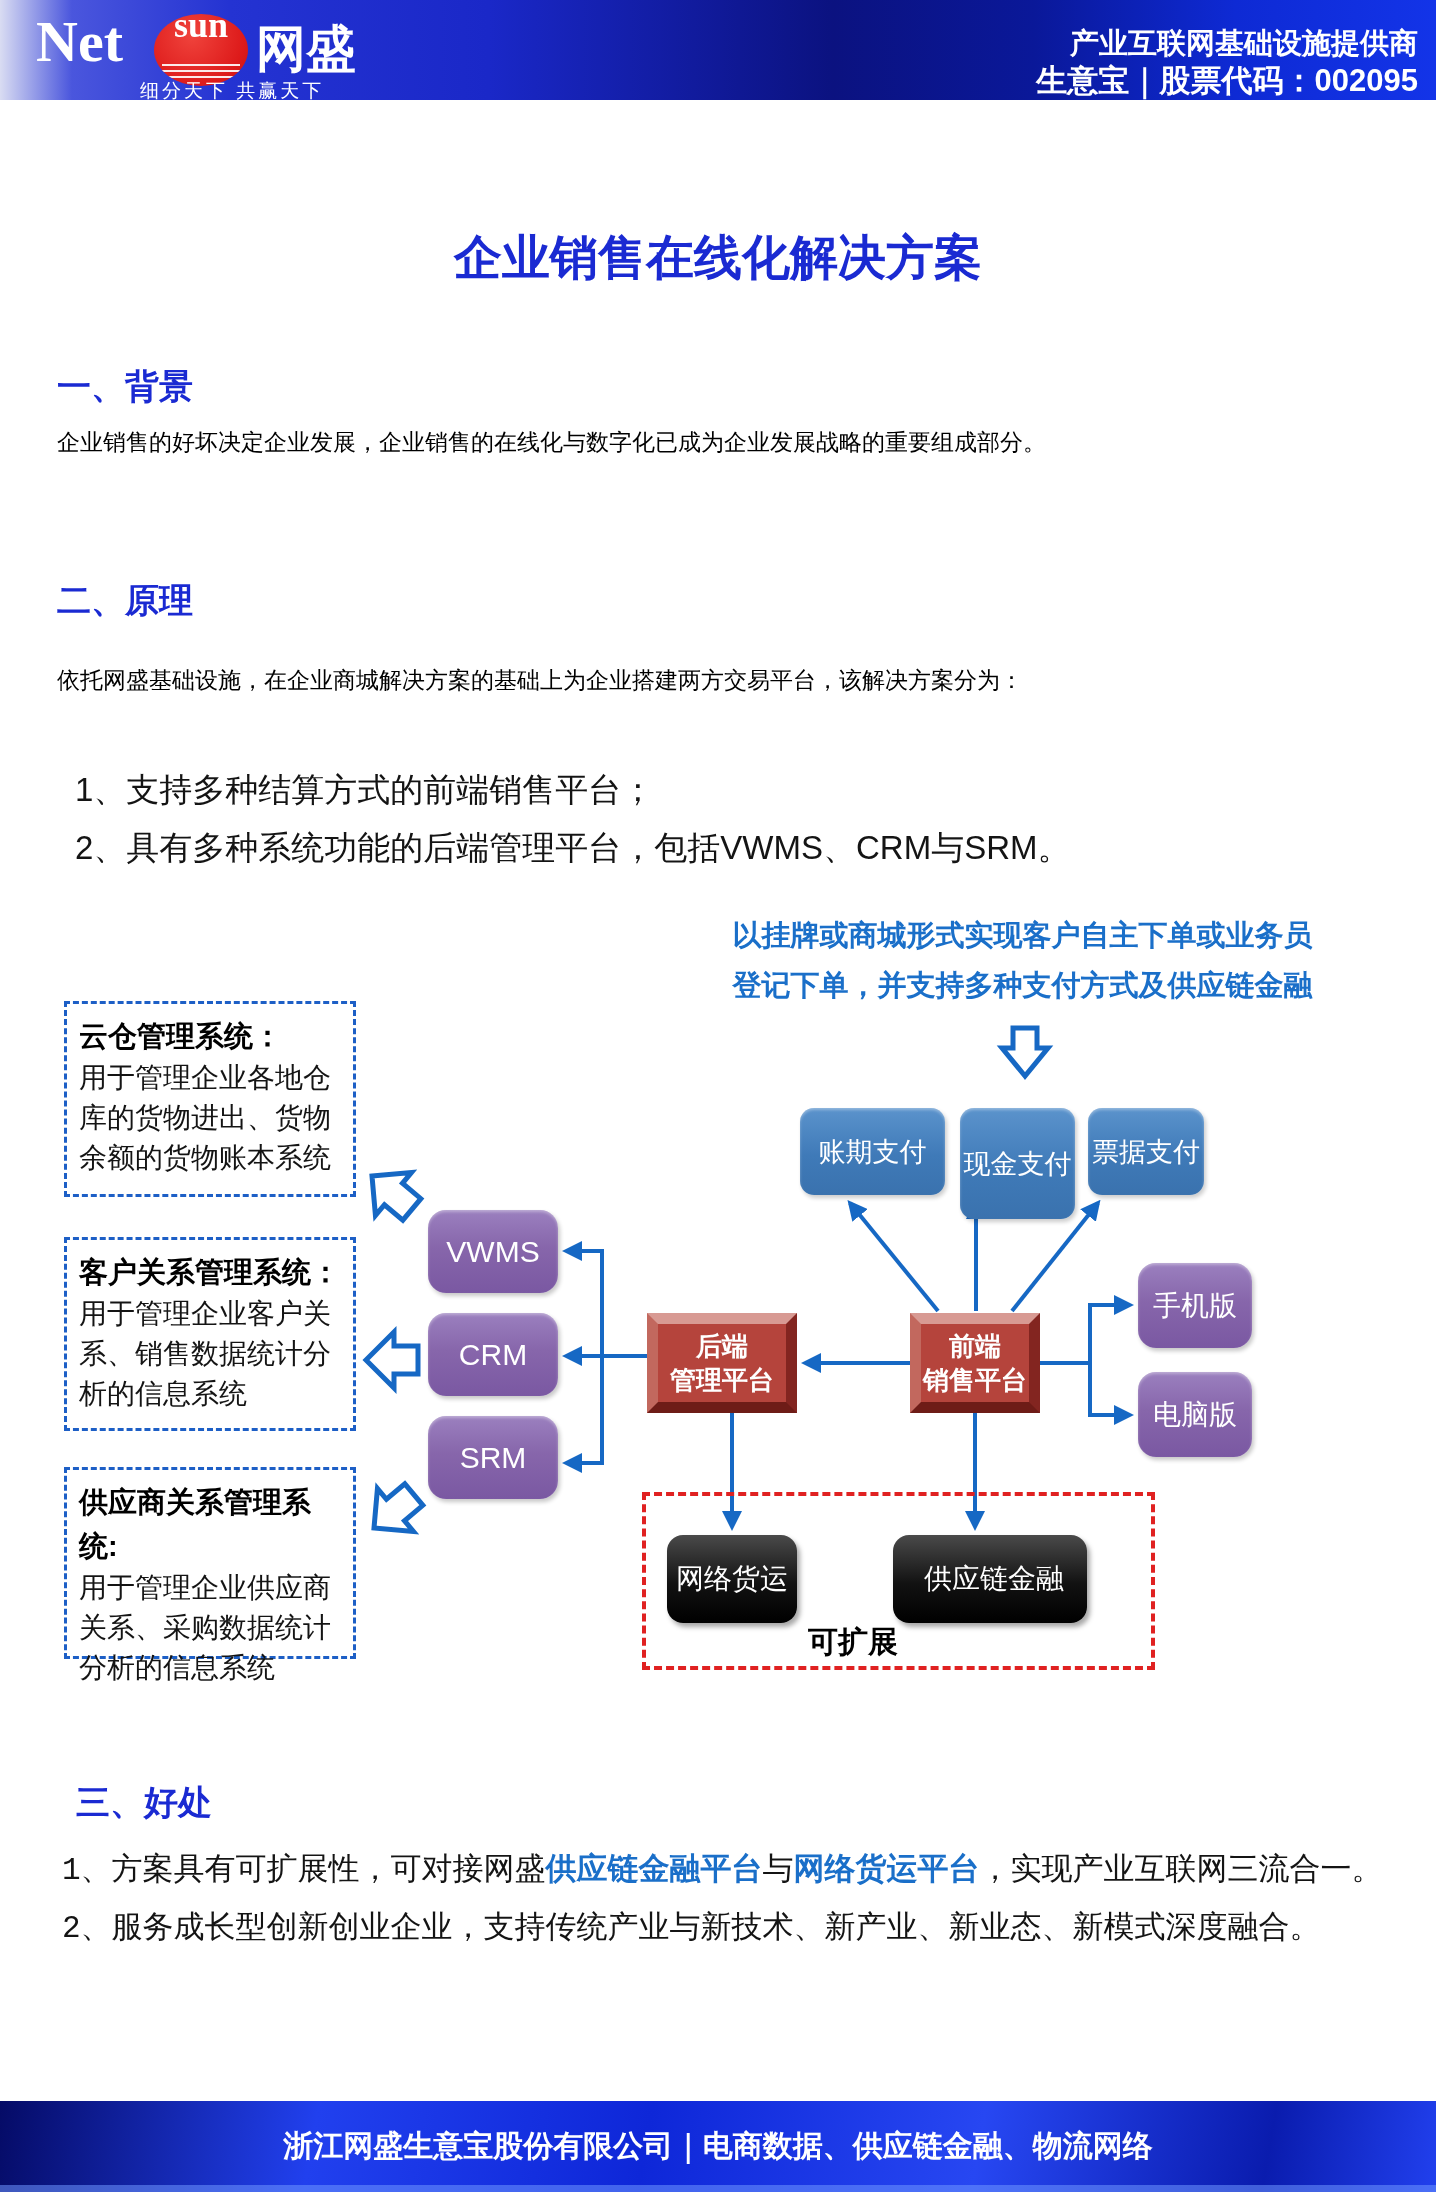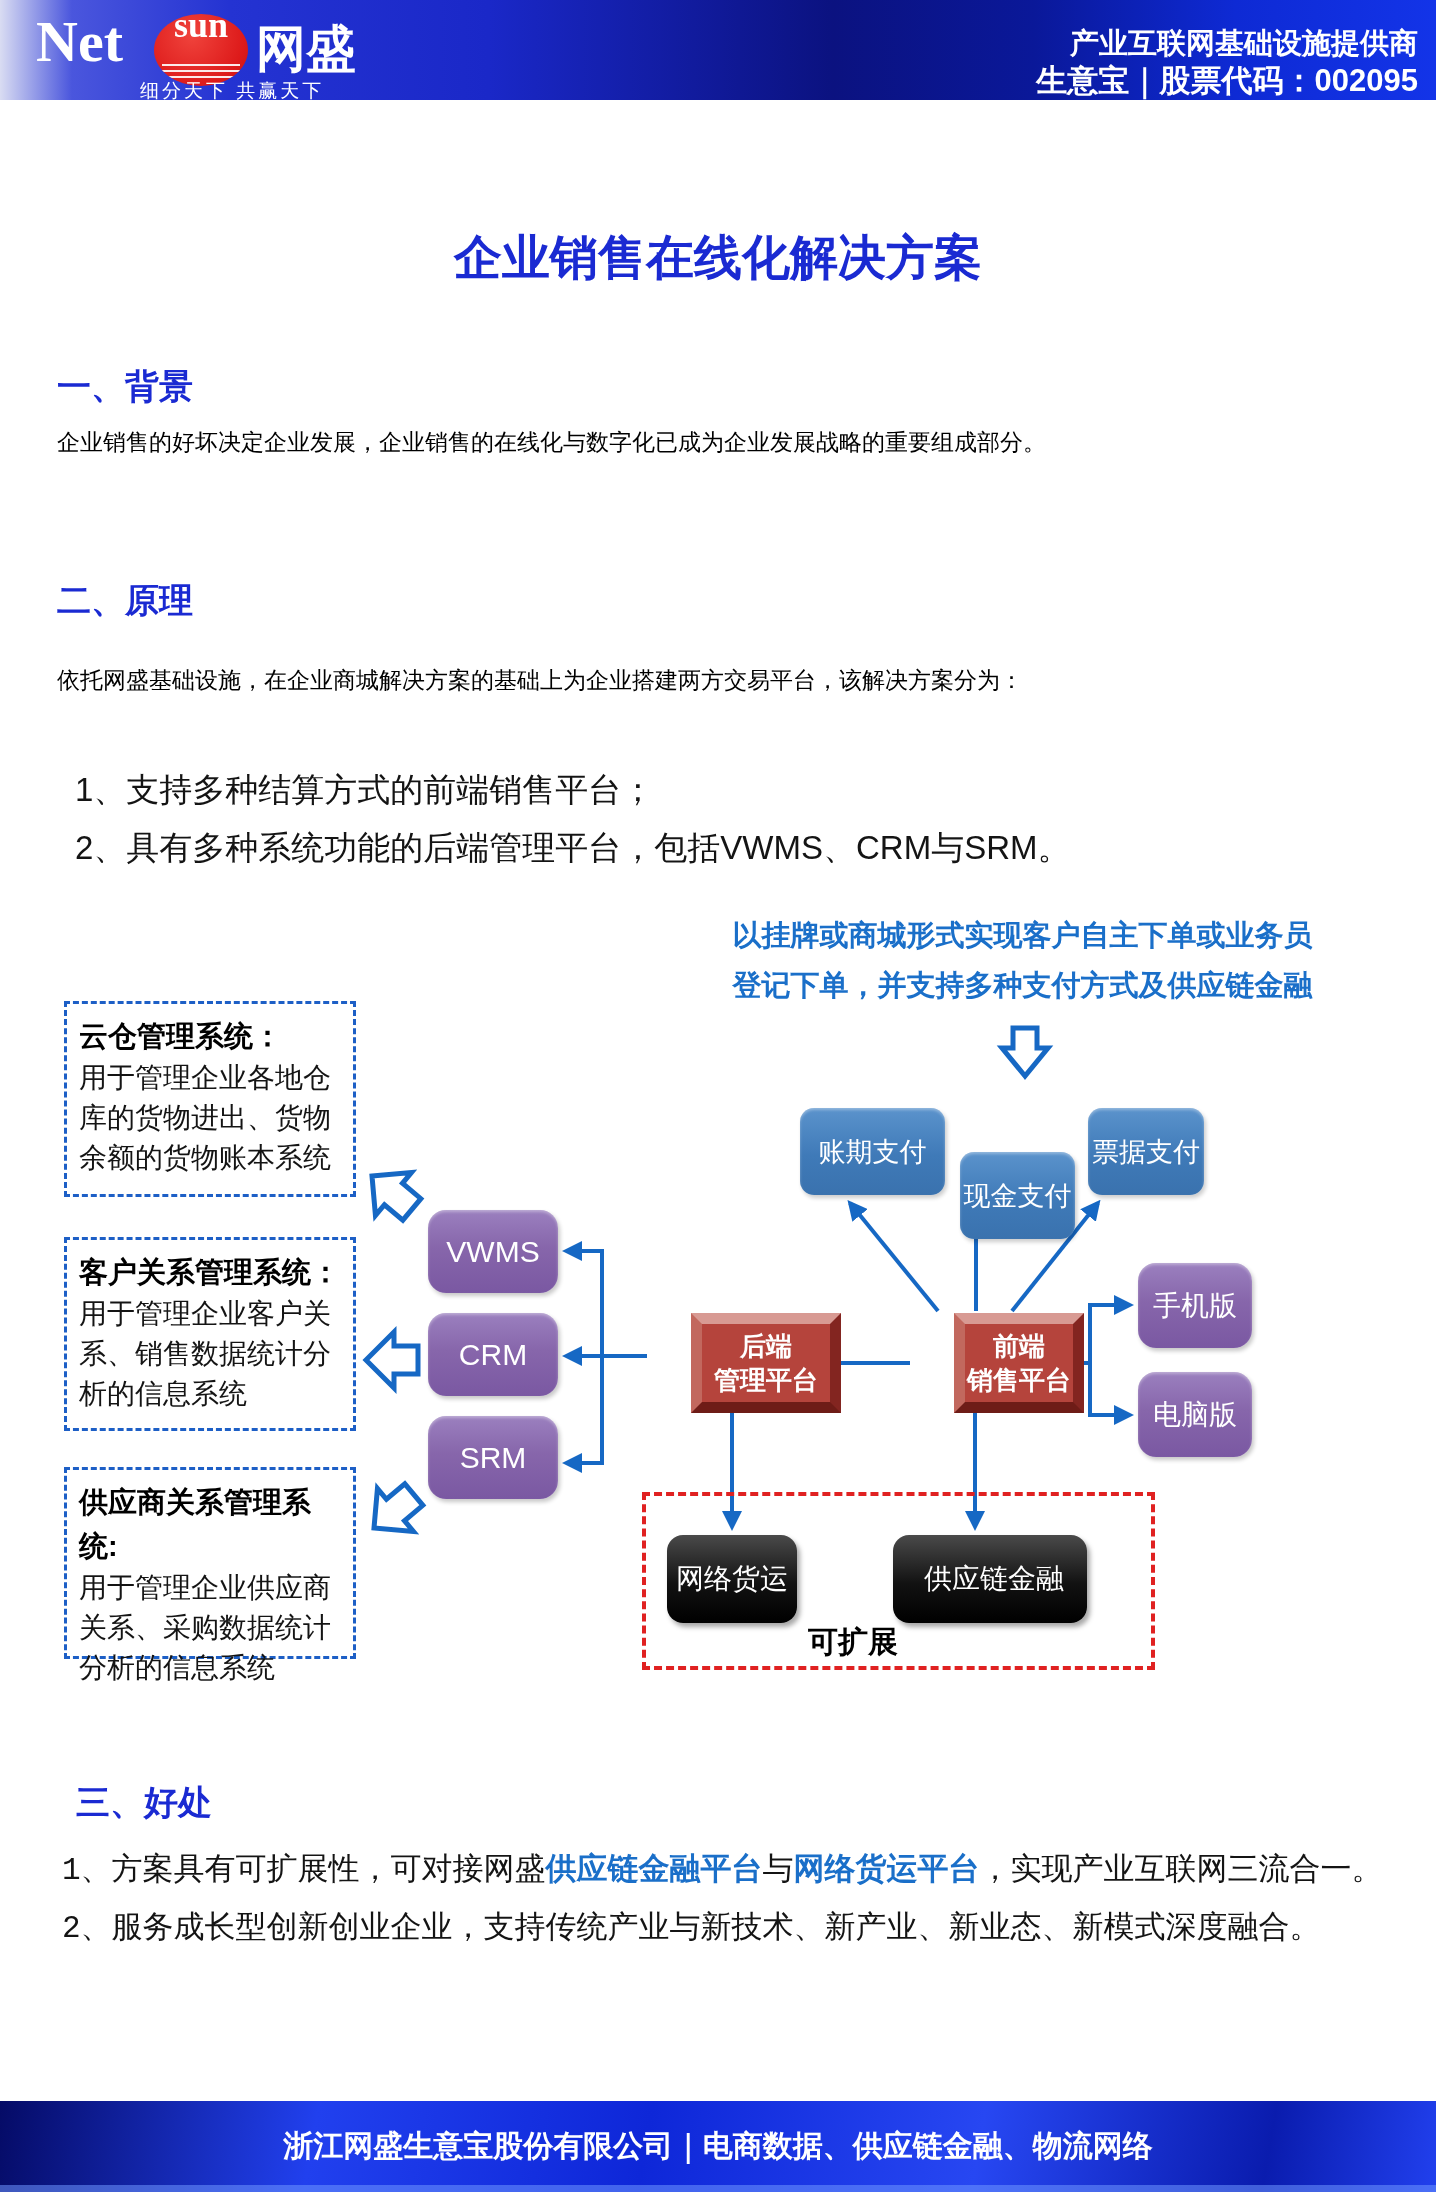--- a/index.html
+++ b/index.html
@@ -60,27 +60,27 @@
   .mod3{left:428px;top:1416px;width:130px;height:83px;}
   .cli{font-size:28px;}
   .cli1{left:1138px;top:1263px;width:114px;height:85px;}
   .cli2{left:1138px;top:1372px;width:114px;height:85px;}
 
   .pay{position:absolute;z-index:2;border-radius:14px;color:#fff;font-size:27px;
        background:linear-gradient(180deg,#5b93cc 0%,#3f7ab8 55%,#3a72ae 100%);
        box-shadow:inset 0 2px 3px rgba(255,255,255,.35),2px 3px 4px rgba(0,0,0,.2);
        display:flex;align-items:center;justify-content:center;margin-left:42px;}
   .pay1{left:758px;top:1108px;width:145px;height:87px;}
-  .pay2{left:918px;top:1152px;width:115px;height:87px;}
+  .pay2{left:918px;top:1108px;width:115px;height:111px;}
   .pay3{left:1046px;top:1108px;width:116px;height:87px;}
 
   .box3d{position:absolute;z-index:2;box-sizing:border-box;border-style:solid;border-width:11px;
          border-top-color:#d89a93;border-left-color:#c2685e;border-right-color:#832520;border-bottom-color:#6e1c17;
          background:#b5443c;color:#fff;font-weight:bold;font-size:26px;line-height:34px;text-align:center;
-         display:flex;flex-direction:column;align-items:center;justify-content:center;margin-left:44px;}
+         display:flex;flex-direction:column;align-items:center;justify-content:center;}
   .backend{left:647px;top:1313px;width:150px;height:100px;}
   .frontend{left:910px;top:1313px;width:130px;height:100px;}
 
   .reddash{position:absolute;left:642px;top:1492px;width:513px;height:178px;
            border:4px dashed #e02121;box-sizing:border-box;z-index:1;}
   .ext{position:absolute;z-index:2;border-radius:16px;color:#fff;font-size:28px;
        background:linear-gradient(180deg,#4a4a4a 0%,#121212 55%,#000 100%);
        box-shadow:3px 4px 5px rgba(0,0,0,.35);
        display:flex;align-items:center;justify-content:center;}
   .ext1{left:667px;top:1535px;width:130px;height:88px;}

